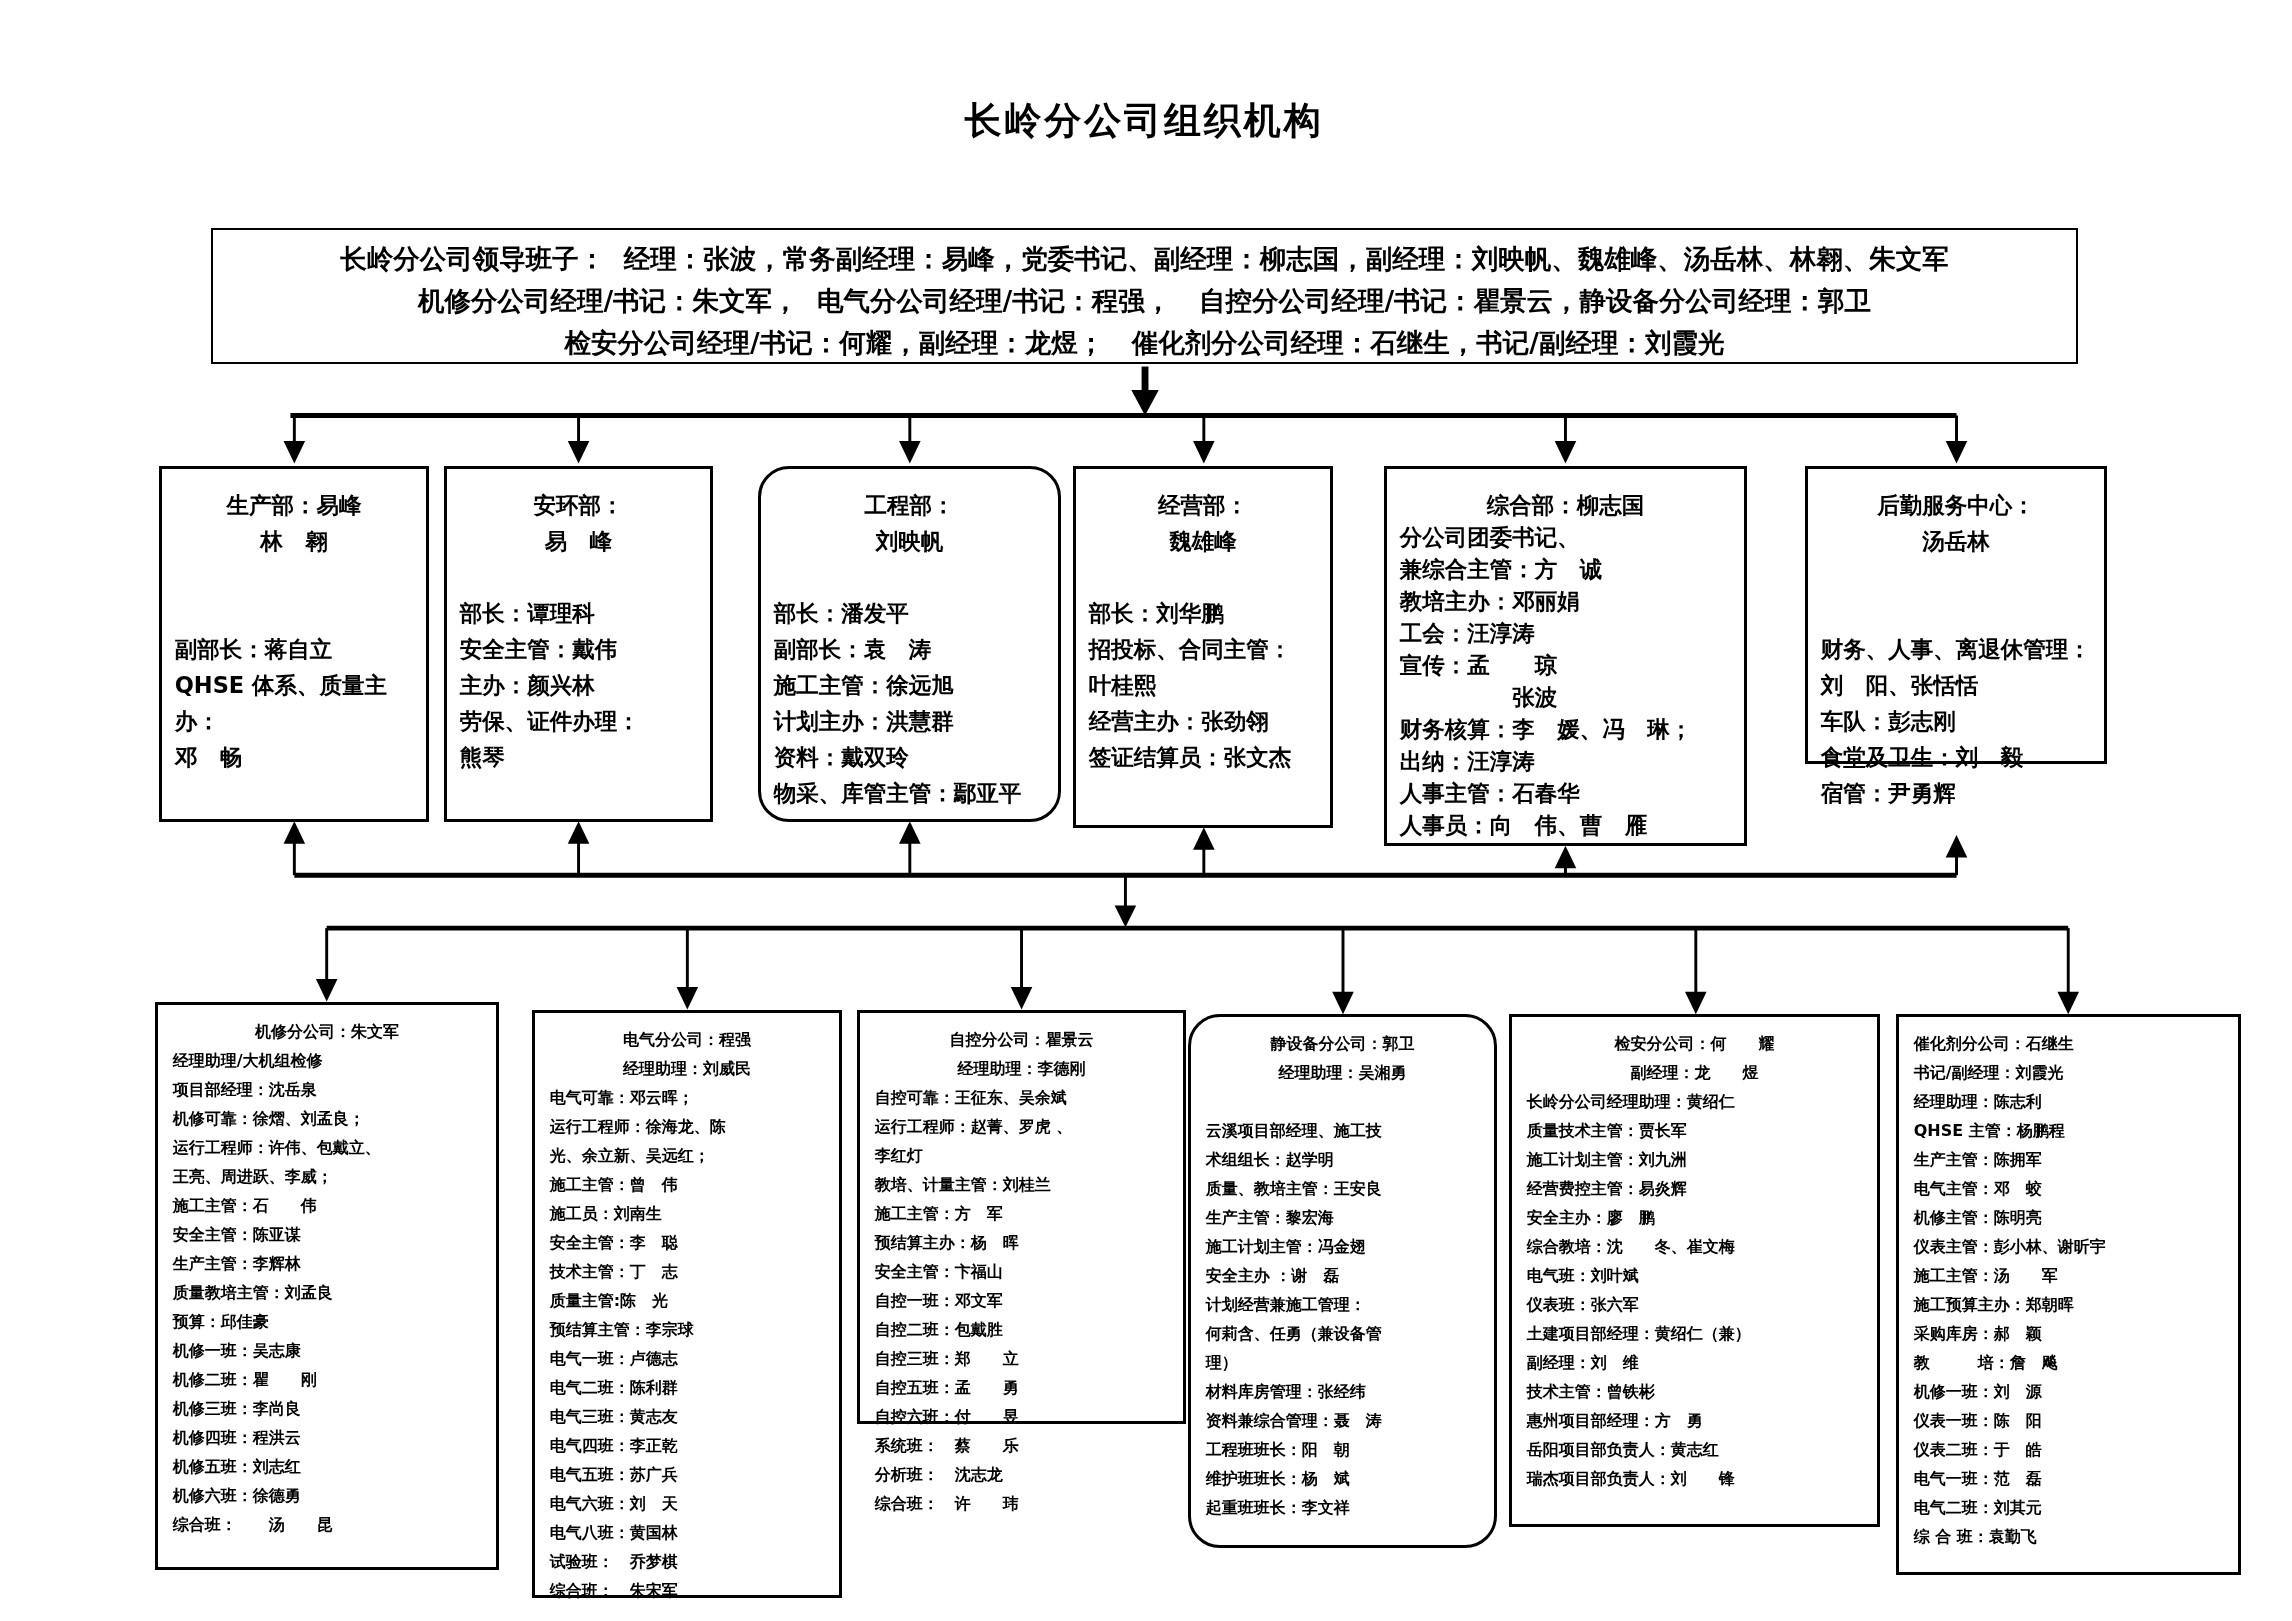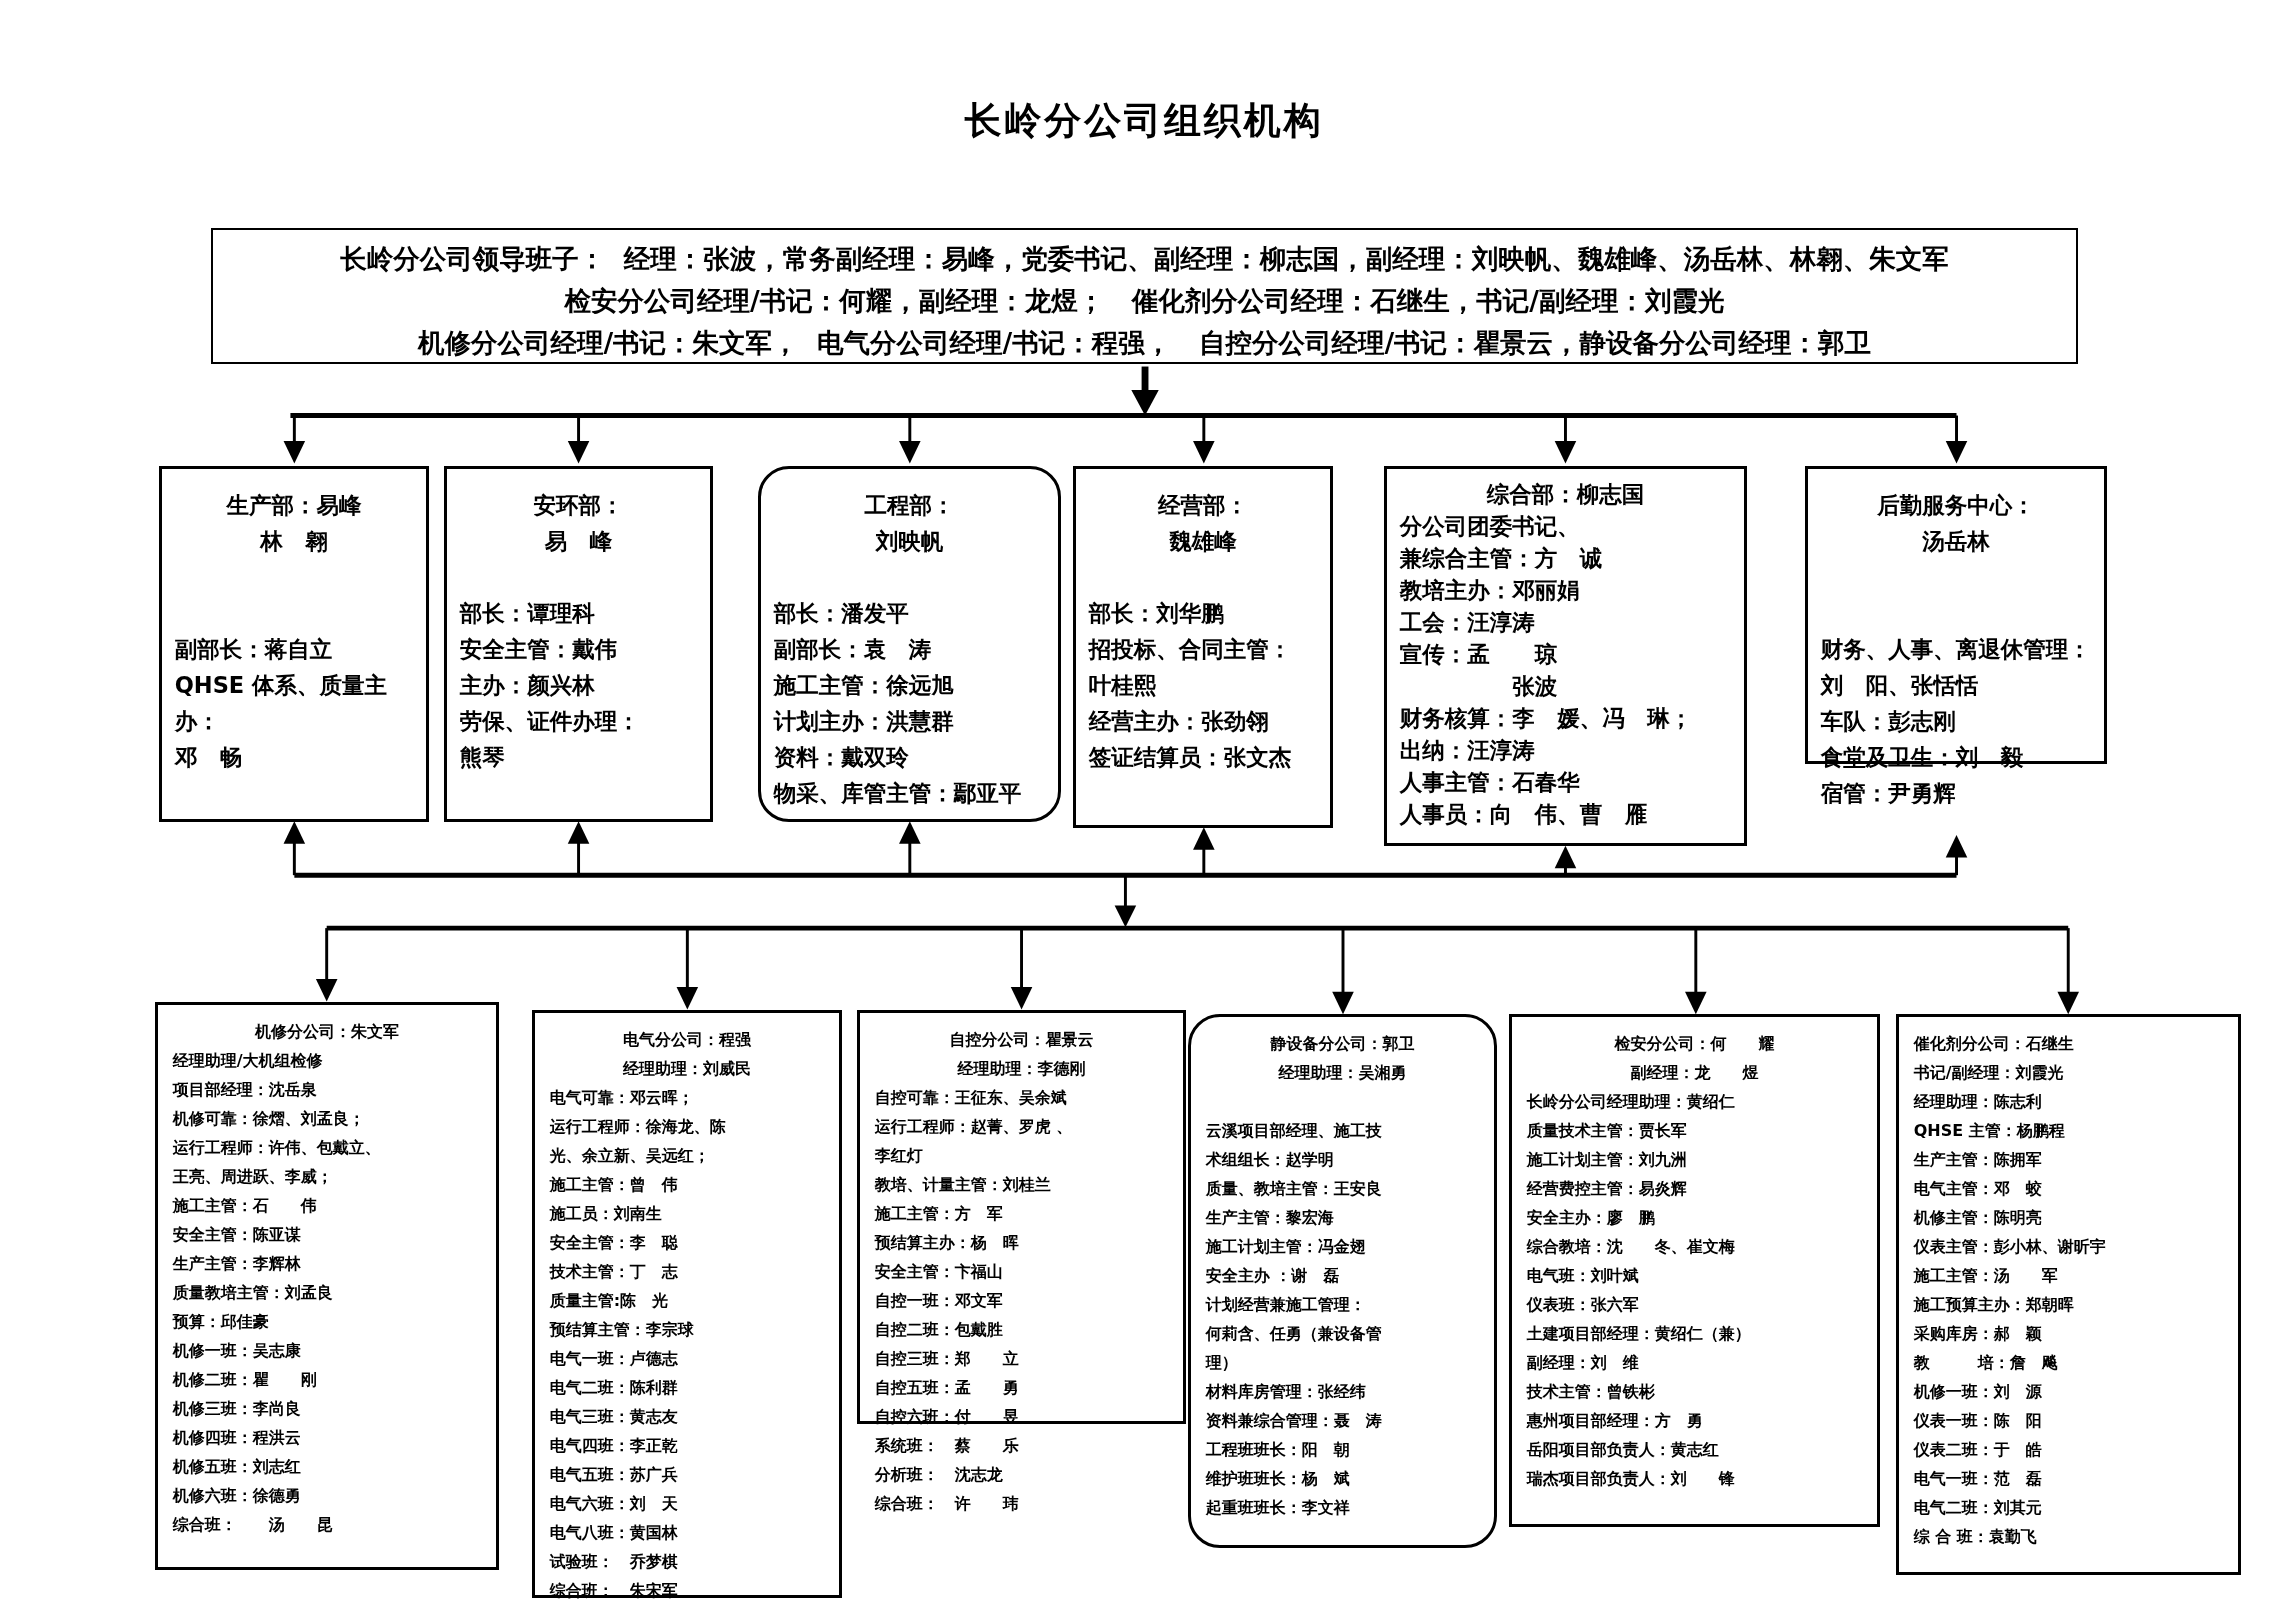--- a/index.html
+++ b/index.html
@@ -22,21 +22,21 @@
   .top-box{left:211px;top:228px;width:1867px;height:136px;border-width:2.9px;padding-top:7.8px;}
   .top-box .line{text-align:center;font-size:26.5px;line-height:42px;}
   
   .mbox{padding:17.6px 12.7px 0;font-size:22.5px;}
   .mbox .line{line-height:36px;}
   .mbox .box-title .line{text-align:center;}
   .m1{left:159px;top:466px;width:270px;height:356px;}
   .m2{left:444px;top:466px;width:269px;height:356px;}
   .m3{left:758px;top:466px;width:303px;height:356px;border-radius:31px;}
   .m4{left:1073px;top:466px;width:260px;height:362px;}
-  .m5{left:1384px;top:466px;width:363px;height:380px;padding-top:9px;}
+  .m5{left:1384px;top:466px;width:363px;height:380px;padding-top:20px;}
   .m5 .line{line-height:32px;}
   .m6{left:1805px;top:466px;width:302px;height:298px;}
   
   .bbox{padding:11.8px 14.7px 0;font-size:16px;}
   .bbox .line{line-height:29px;}
   .bbox .box-title .line{text-align:center;}
   .b1{left:155px;top:1002px;width:344px;height:568px;}
   .b2{left:532px;top:1010px;width:310px;height:588px;}
   .b3{left:857px;top:1010px;width:329px;height:414px;}
   .b4{left:1188px;top:1014px;width:309px;height:534px;border-radius:32px;}
@@ -111,22 +111,22 @@
     <line x1="1730" y1="947" x2="1730" y2="1013" stroke-width="3"></line>
       <polygon points="1719,1012 1741,1012 1730,1035"></polygon>
     <line x1="2110" y1="947" x2="2110" y2="1013" stroke-width="3"></line>
       <polygon points="2099,1012 2121,1012 2110,1035"></polygon>
   </g>
 </svg>
 
 <div class="box top-box">
   <div class="lines">
       <div class="line">长岭分公司领导班子：  经理：张波，常务副经理：易峰，党委书记、副经理：柳志国，副经理：刘映帆、魏雄峰、汤岳林、林翱、朱文军</div>
+      <div class="line">机修分公司经理/书记：朱文军，  电气分公司经理/书记：程强，   自控分公司经理/书记：瞿景云，静设备分公司经理：郭卫</div>
       <div class="line">检安分公司经理/书记：何耀，副经理：龙煜；   催化剂分公司经理：石继生，书记/副经理：刘霞光</div>
-      <div class="line">机修分公司经理/书记：朱文军，  电气分公司经理/书记：程强，   自控分公司经理/书记：瞿景云，静设备分公司经理：郭卫</div>
     </div>
 </div>
 
 <div class="box mbox m1">
   <div class="box-title">
       <div class="line">生产部：易峰</div>
       <div class="line">林　翱</div>
     </div>
   <div class="box-body">
       <div class="line blank">&nbsp;</div>

